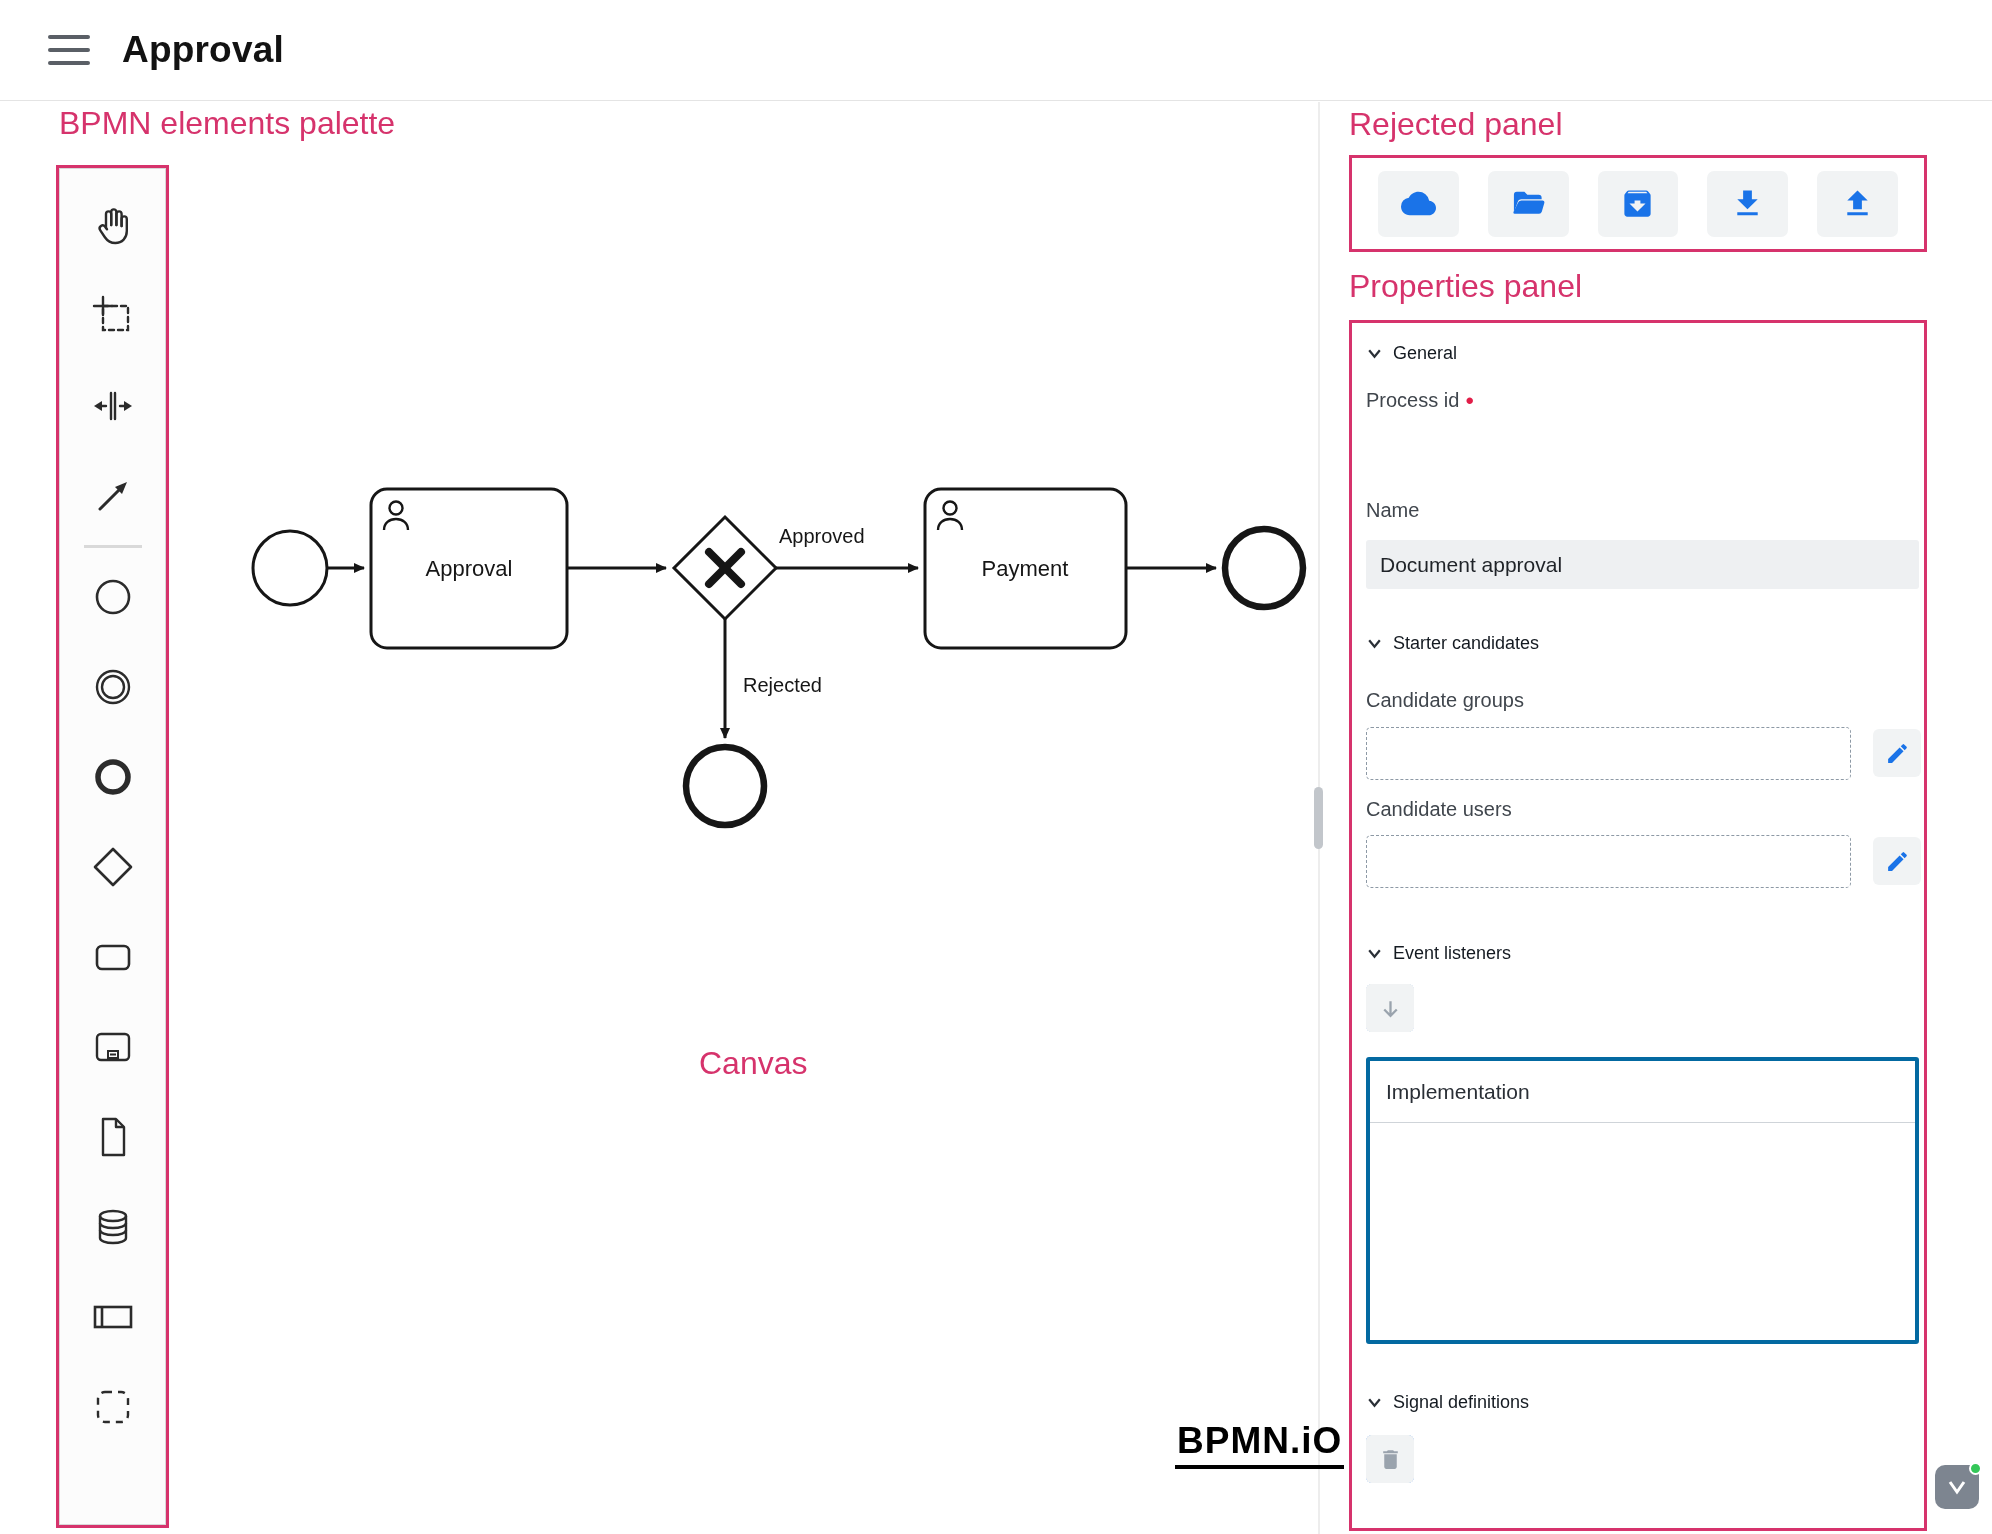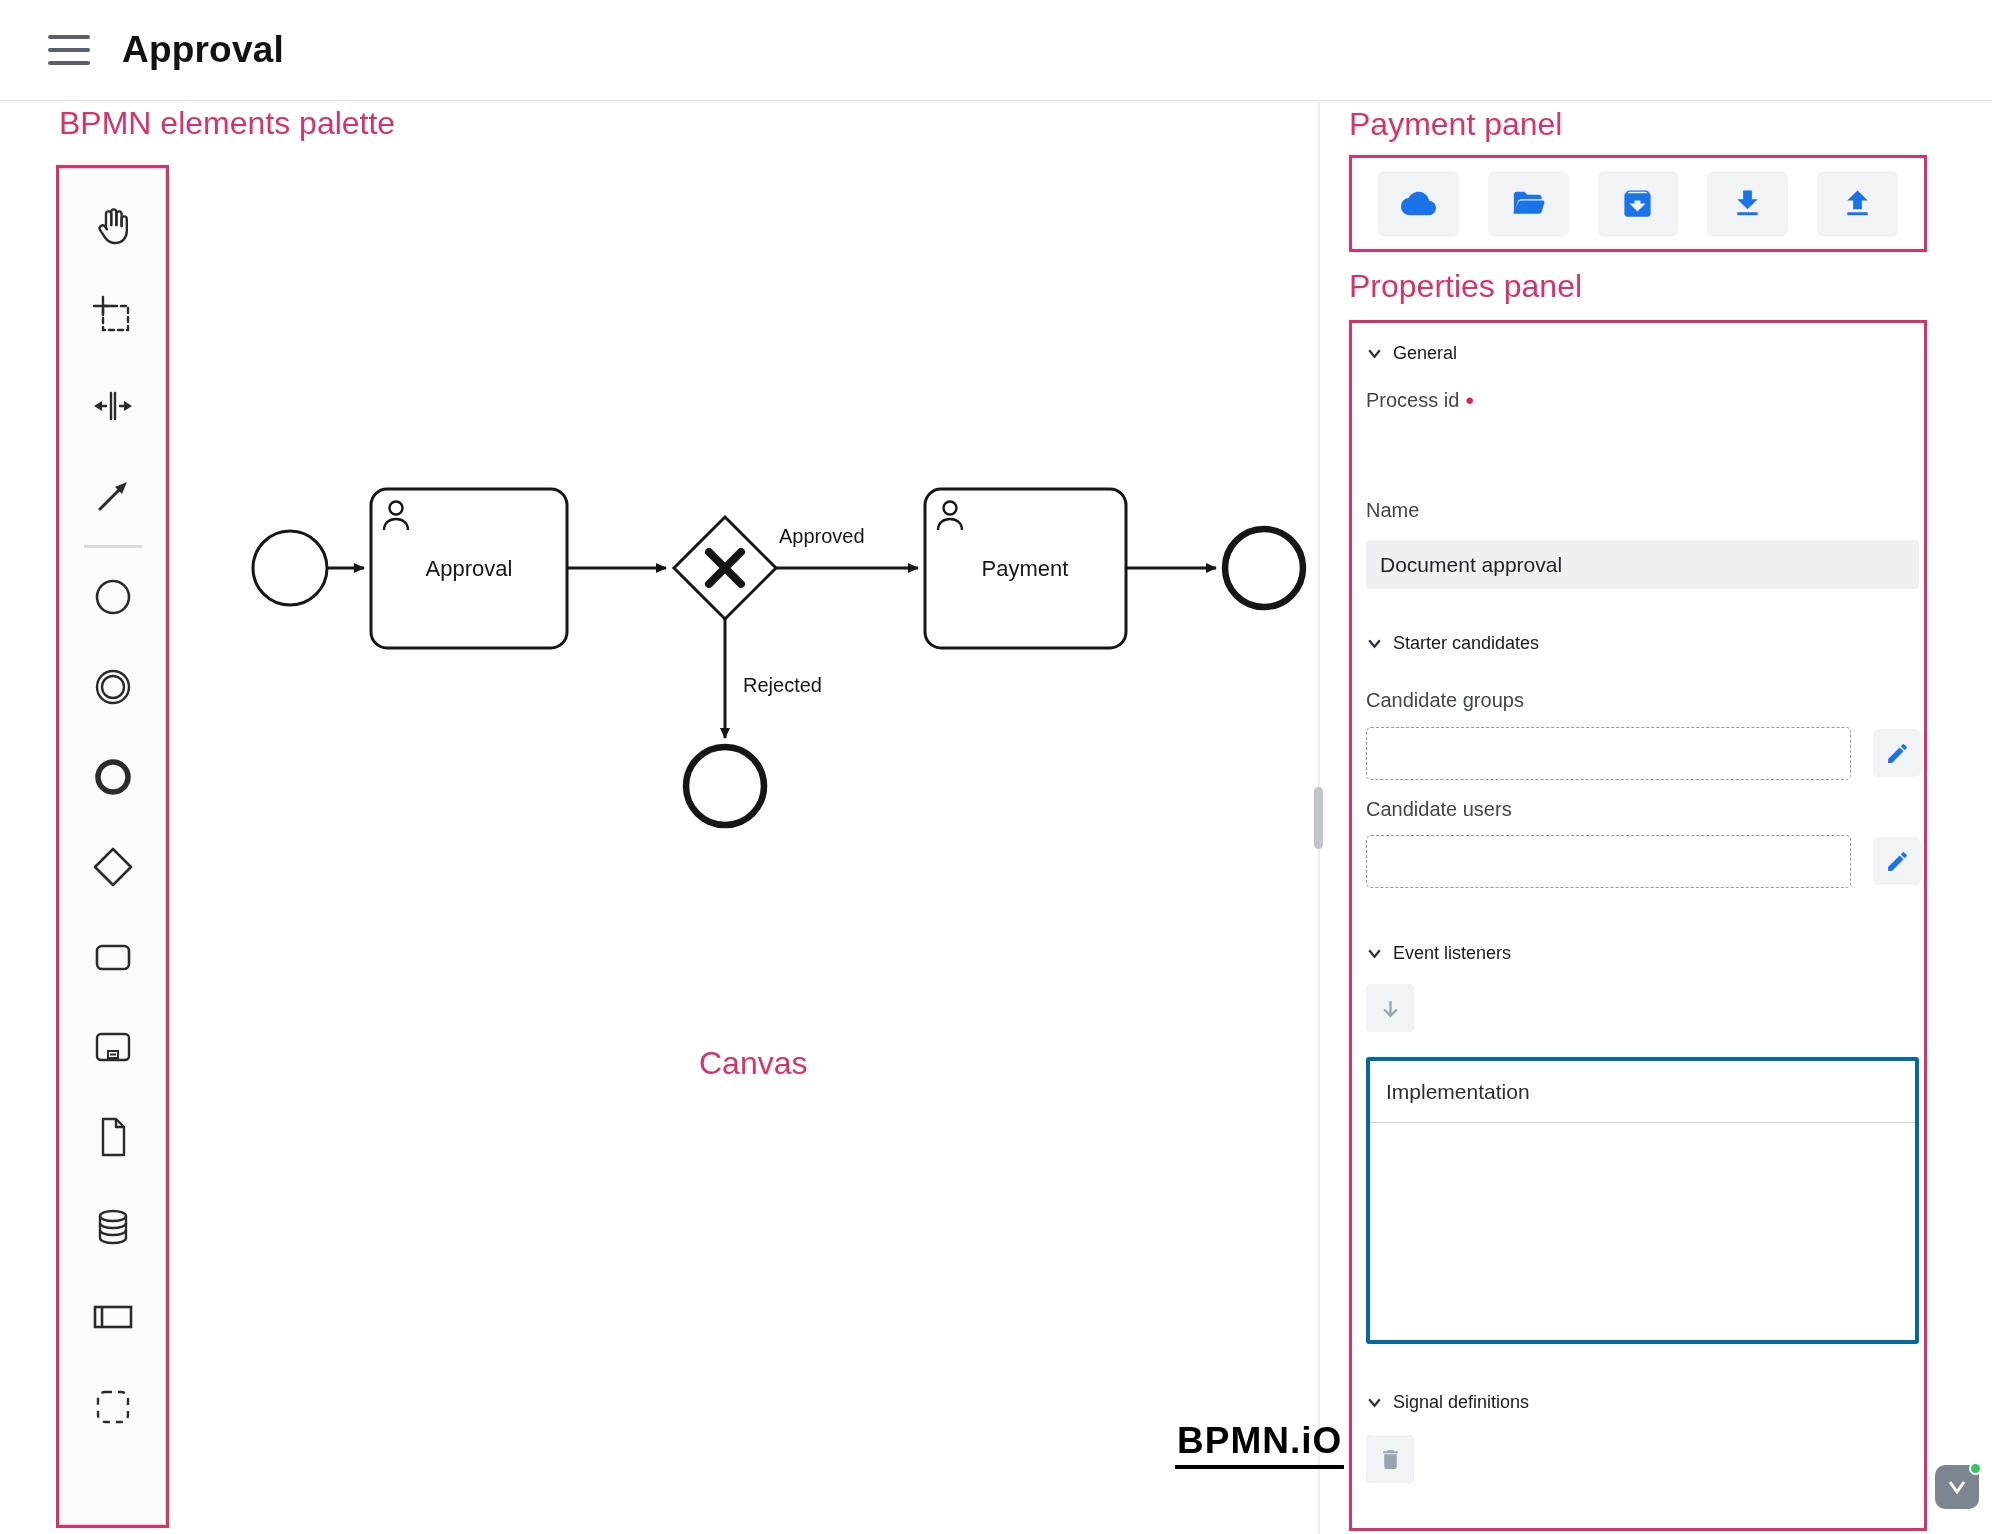--- a/index.html
+++ b/index.html
@@ -97,21 +97,21 @@
 <div class="header">
   <div class="hamburger">
     <span></span>
       <span></span>
       <span></span>
   </div>
   <div class="app-title">Approval</div>
 </div>
 
 <div class="annot-label" style="left:59px;top:105px;">BPMN elements palette</div>
-<div class="annot-label" style="left:1349px;top:106px;">Payment panel</div>
+<div class="annot-label" style="left:1349px;top:106px;">Rejected panel</div>
 <div class="annot-label" style="left:1349px;top:268px;">Properties panel</div>
 <div class="annot-label canvas-label">Canvas</div>
 
 <div class="annot-box palette-box">
   <div class="palette">
 
     <div class="p-icon">
       <svg viewBox="0 0 46 46" fill="none" stroke="#2b2b2b" stroke-width="2.4" stroke-linecap="round" stroke-linejoin="round">
         <path d="M16 25V11a2.6 2.6 0 0 1 5.2 0v11"></path>
         <path d="M21.2 22V9a2.6 2.6 0 0 1 5.2 0v13"></path>

